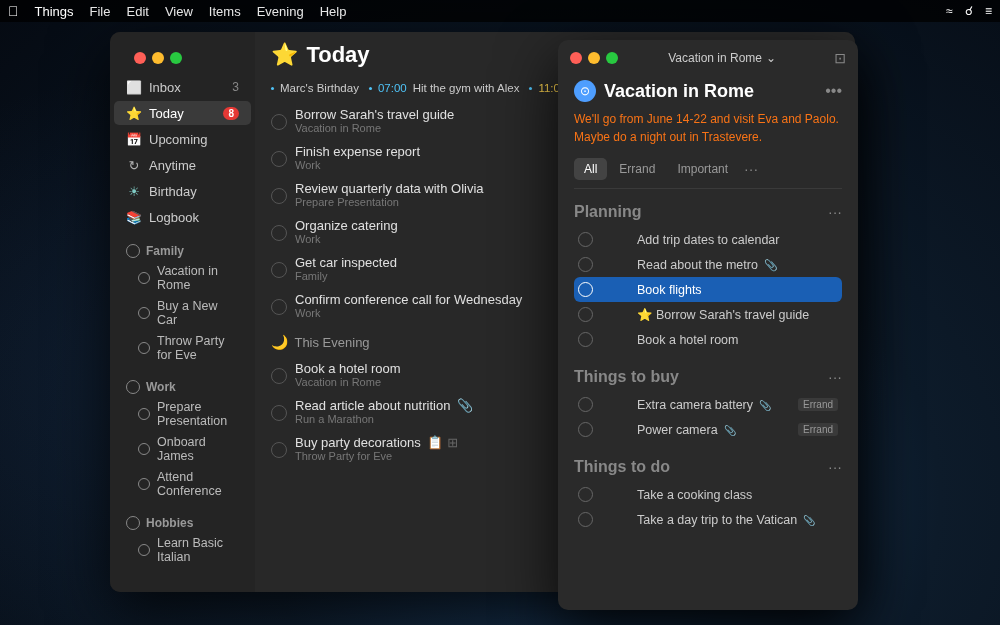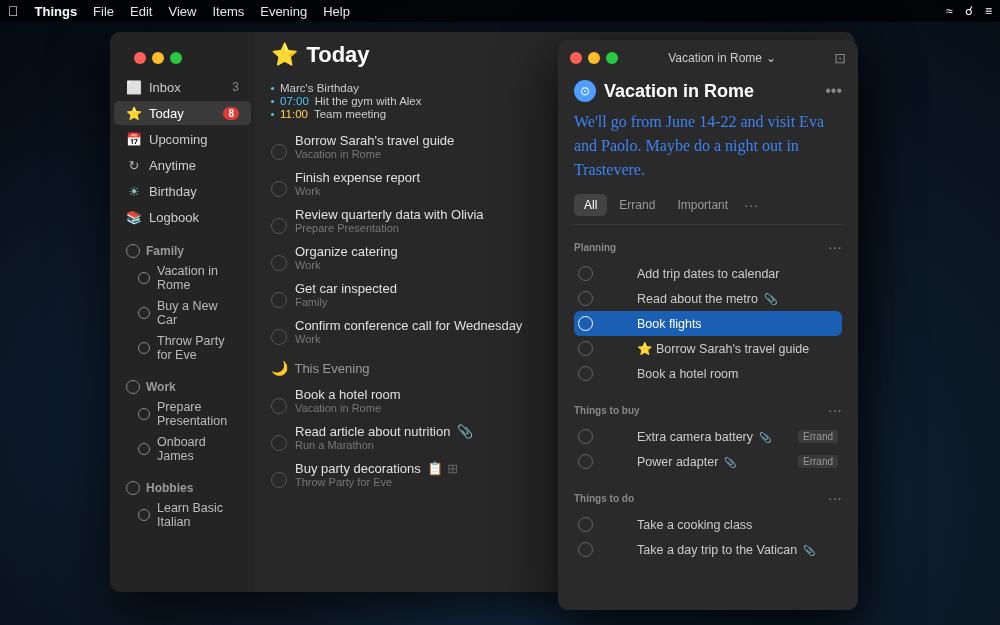--- a/index.html
+++ b/index.html
@@ -43,21 +43,21 @@
     }
     .menubar-left {
       display: flex;
       align-items: center;
       gap: 16px;
     }
     .menubar-left .apple-icon {
       font-size: 14px;
     }
     .menubar-left .app-name {
-      font-weight: 700;
+      font-weight: 400;
     }
     .menubar-left .menu-item {
       opacity: 0.9;
       cursor: pointer;
     }
     .menubar-right {
       margin-left: auto;
       display: flex;
       align-items: center;
       gap: 12px;
@@ -201,22 +201,22 @@
       color: #fff;
       display: flex;
       align-items: center;
       gap: 8px;
     }
     .main-title .star { color: #f5c518; font-size: 22px; }
 
     .calendar-items {
       padding: 6px 16px 4px;
       display: flex;
-      flex-direction: column;
-      gap: 1px;
+      flex-direction: row;
+      gap: 10px;
     }
     .cal-item {
       font-size: 11.5px;
       display: flex;
       align-items: center;
       gap: 6px;
     }
     .cal-dot { width: 3px; height: 3px; border-radius: 50%; background: #4fc3f7; flex-shrink: 0; }
     .cal-name { color: #ccc; }
     .cal-time-blue { color: #4fc3f7; text-align: right; }
@@ -235,21 +235,21 @@
       gap: 6px;
       padding: 10px 16px 6px;
       font-size: 13px;
       color: #999;
       font-weight: 500;
     }
     .moon-icon { font-size: 14px; }
 
     .task-row {
       display: flex;
-      align-items: flex-end;
+      align-items: center;
       gap: 8px;
       padding: 5px 16px;
       cursor: pointer;
     }
     .task-checkbox {
       width: 16px;
       height: 16px;
       border-radius: 50%;
       border: 1.5px solid #555;
       flex-shrink: 0;
@@ -330,25 +330,24 @@
       border-radius: 50%;
       background: #4e9eff;
       display: flex;
       align-items: center;
       justify-content: center;
       color: #fff;
       font-size: 12px;
       flex-shrink: 0;
     }
     .detail-description {
-      font-size: 16px;
-      color: #3b82f6;
+      font-size: 12px;
+      color: #f97316;
       line-height: 1.5;
       margin-bottom: 12px;
-      font-family: Liberation Serif, serif;
     }
 
     .detail-tabs {
       display: flex;
       align-items: center;
       gap: 2px;
       margin-bottom: 14px;
       border-bottom: 1px solid #3a3a3a;
       padding-bottom: 8px;
     }
@@ -366,21 +365,21 @@
     .detail-tab-more { color: #888; font-size: 14px; margin-left: 4px; cursor: pointer; }
 
     .checklist-section { margin-bottom: 16px; }
     .checklist-section-header {
       display: flex;
       align-items: center;
       justify-content: space-between;
       margin-bottom: 6px;
     }
     .checklist-section-title {
-      font-size: 10px;
+      font-size: 16px;
       font-weight: 600;
       color: #888;
       text-transform: none;
     }
     .checklist-section-more { color: #888; font-size: 14px; cursor: pointer; }
 
     .checklist-item {
       display: flex;
       align-items: center;
       gap: 8px;
@@ -501,20 +500,24 @@
         <span>Work</span>
       </div>
       <div class="sidebar-list-item">
         <span class="list-dot"></span>
         <span>Prepare Presentation</span>
       </div>
       <div class="sidebar-list-item">
         <span class="list-dot"></span>
         <span>Onboard James</span>
       </div>
+      <div class="sidebar-list-item">
+        <span class="list-dot"></span>
+        <span>Attend Conference</span>
+      </div>
     </div>
 
     <div class="sidebar-section">
       <div class="sidebar-section-header">
         <span class="sidebar-section-icon"></span>
         <span>Hobbies</span>
       </div>
       <div class="sidebar-list-item">
         <span class="list-dot"></span>
         <span>Learn Basic Italian</span>
@@ -701,21 +704,21 @@
         <div class="check-box"></div>
         <span class="check-label">
           <span>Extra camera battery</span>
           <span style="color:#666; margin-left:3px; font-size:10px;">📎</span>
         </span>
         <span class="check-tag">Errand</span>
       </div>
       <div class="checklist-item">
         <div class="check-box"></div>
         <span class="check-label">
-          <span>Power adapter</span>
+          <span>Power camera</span>
           <span style="color:#666; margin-left:3px; font-size:10px;">📎</span>
         </span>
         <span class="check-tag">Errand</span>
       </div>
     </div>
 
     <div class="checklist-section">
       <div class="checklist-section-header">
         <span class="checklist-section-title">Things to do</span>
         <span class="checklist-section-more">···</span>

